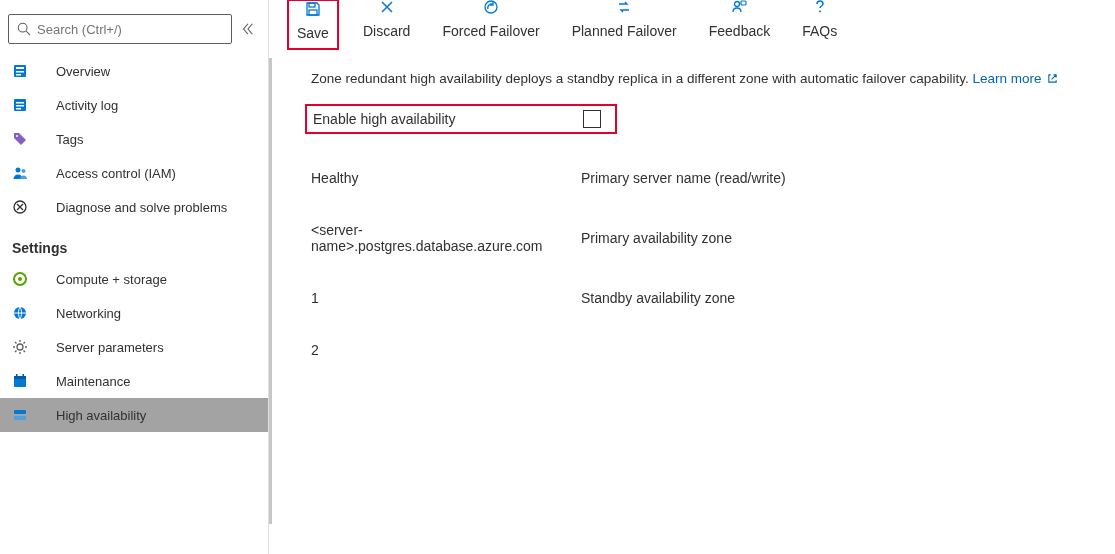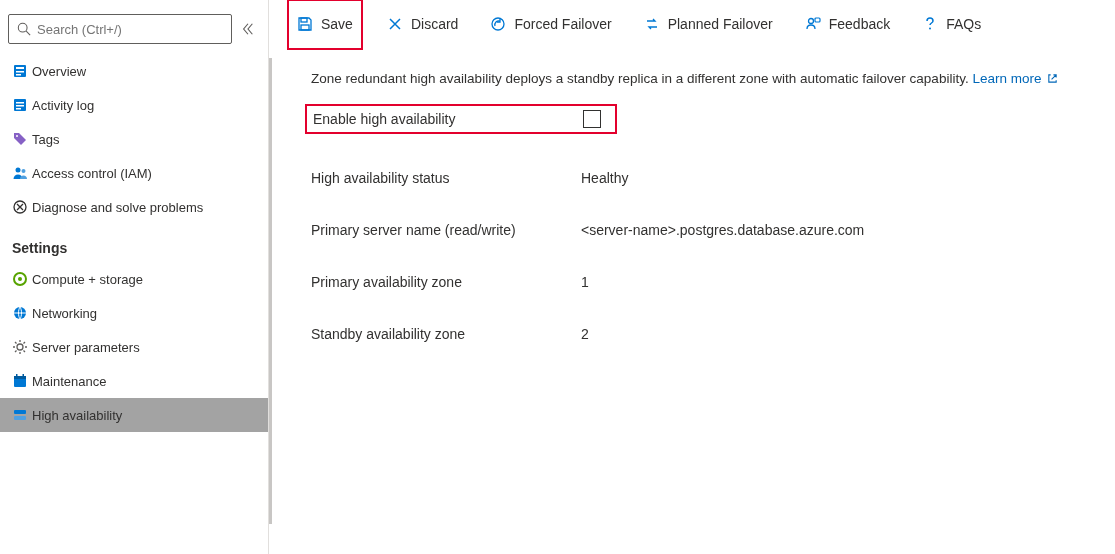--- a/index.html
+++ b/index.html
@@ -8,33 +8,33 @@
 
     
     .sidebar { width: 268px; display: flex; flex-direction: column; padding-top: 14px; }
     .search-row { display: flex; align-items: center; padding: 0 8px 10px 8px; gap: 4px; }
     .search-box { flex: 1; display: flex; align-items: center; border: 1px solid #605e5c; border-radius: 2px; height: 30px; padding: 0 8px; }
     .search-box svg { flex-shrink: 0; }
     .search-box input { border: none; outline: none; flex: 1; font-size: 13px; padding-left: 6px; color: #605e5c; background: transparent; }
     .collapse-btn { width: 24px; height: 24px; display: flex; align-items: center; justify-content: center; cursor: pointer; color: #605e5c; }
 
     .nav { overflow-y: auto; flex: 1; }
-    .nav-item { display: flex; align-items: center; height: 34px; padding: 0 8px 0 12px; cursor: pointer; gap: 4px; }
+    .nav-item { display: flex; align-items: center; height: 34px; padding: 0 8px 0 12px; cursor: pointer; gap: 28px; }
     .nav-item.selected { background: #a3a3a3; }
     .nav-item .icon-slot { width: 16px; height: 16px; display: flex; align-items: center; justify-content: center; flex-shrink: 0; }
     .nav-item .label { font-size: 13px; color: #323130; }
     .section-header { padding: 16px 12px 6px 12px; font-weight: 600; font-size: 14px; }
 
     
     .main { flex: 1; display: flex; flex-direction: column; border-left: 1px solid #e1dfdd; position: relative; }
     .vline { position: absolute; left: 0; top: 58px; bottom: 30px; width: 3px; background: #c8c6c4; }
 
     
     .toolbar { display: flex; align-items: center; height: 48px; padding: 6px 18px; gap: 16px; color: #323130; }
-    .tool-btn { display: flex; align-items: center; gap: 8px; height: 51px; padding: 0 8px; cursor: pointer; font-size: 14px; color: #323130; }
+    .tool-btn { display: flex; align-items: center; gap: 8px; height: 51px; padding: 0 8px; cursor: pointer; font-size: 14px; color: #323130; flex-direction: column; }
     .tool-btn svg { flex-shrink: 0; }
     .tool-btn.framed { border: 2px solid #e3002d; }
 
     
     .content { padding: 20px 28px 0 42px; }
     .desc { font-size: 13.5px; color: #323130; line-height: 1.6; margin-bottom: 14px; }
     .desc a { color: #0067b8; text-decoration: none; }
     .desc a svg { vertical-align: -1px; margin-left: 2px; }
 
     .rowset { display: grid; grid-template-columns: 270px 1fr; row-gap: 36px; align-items: center; font-size: 14px; }
@@ -227,21 +227,20 @@
               <path d="M4 2H2v8h8V8M7 2h3v3M10 2L5 7" fill="none" stroke="#0067b8" stroke-width="1.2"></path>
             </svg></a>
       </p>
 
       <div class="rowset">
         <div class="enable-wrap">
           <span class="label">Enable high availability</span>
           <div class="checkbox"></div>
         </div>
 
-        <span class="label">High availability status</span>
         <span class="value">Healthy</span>
 
         <span class="label">Primary server name (read/write)</span>
         <span class="value">&lt;server-name&gt;.postgres.database.azure.com</span>
 
         <span class="label">Primary availability zone</span>
         <span class="value">1</span>
 
         <span class="label">Standby availability zone</span>
         <span class="value">2</span>

